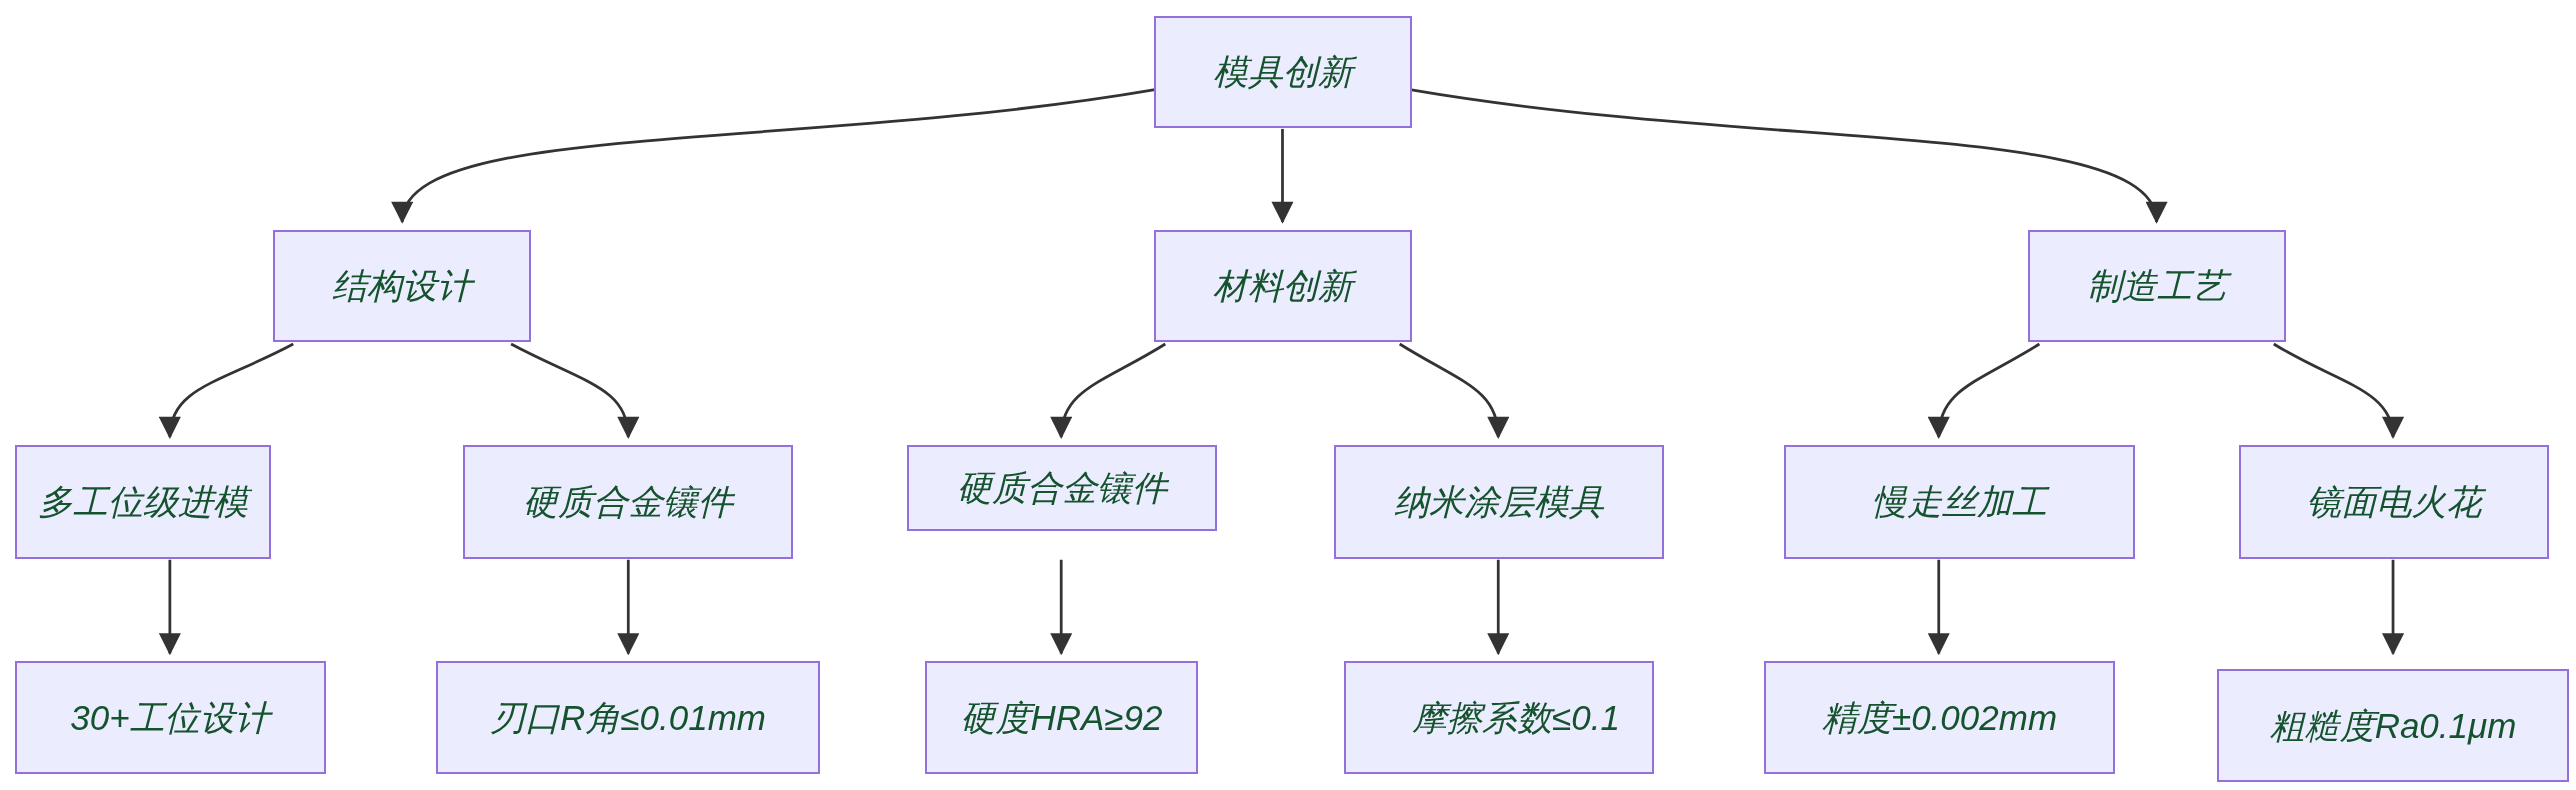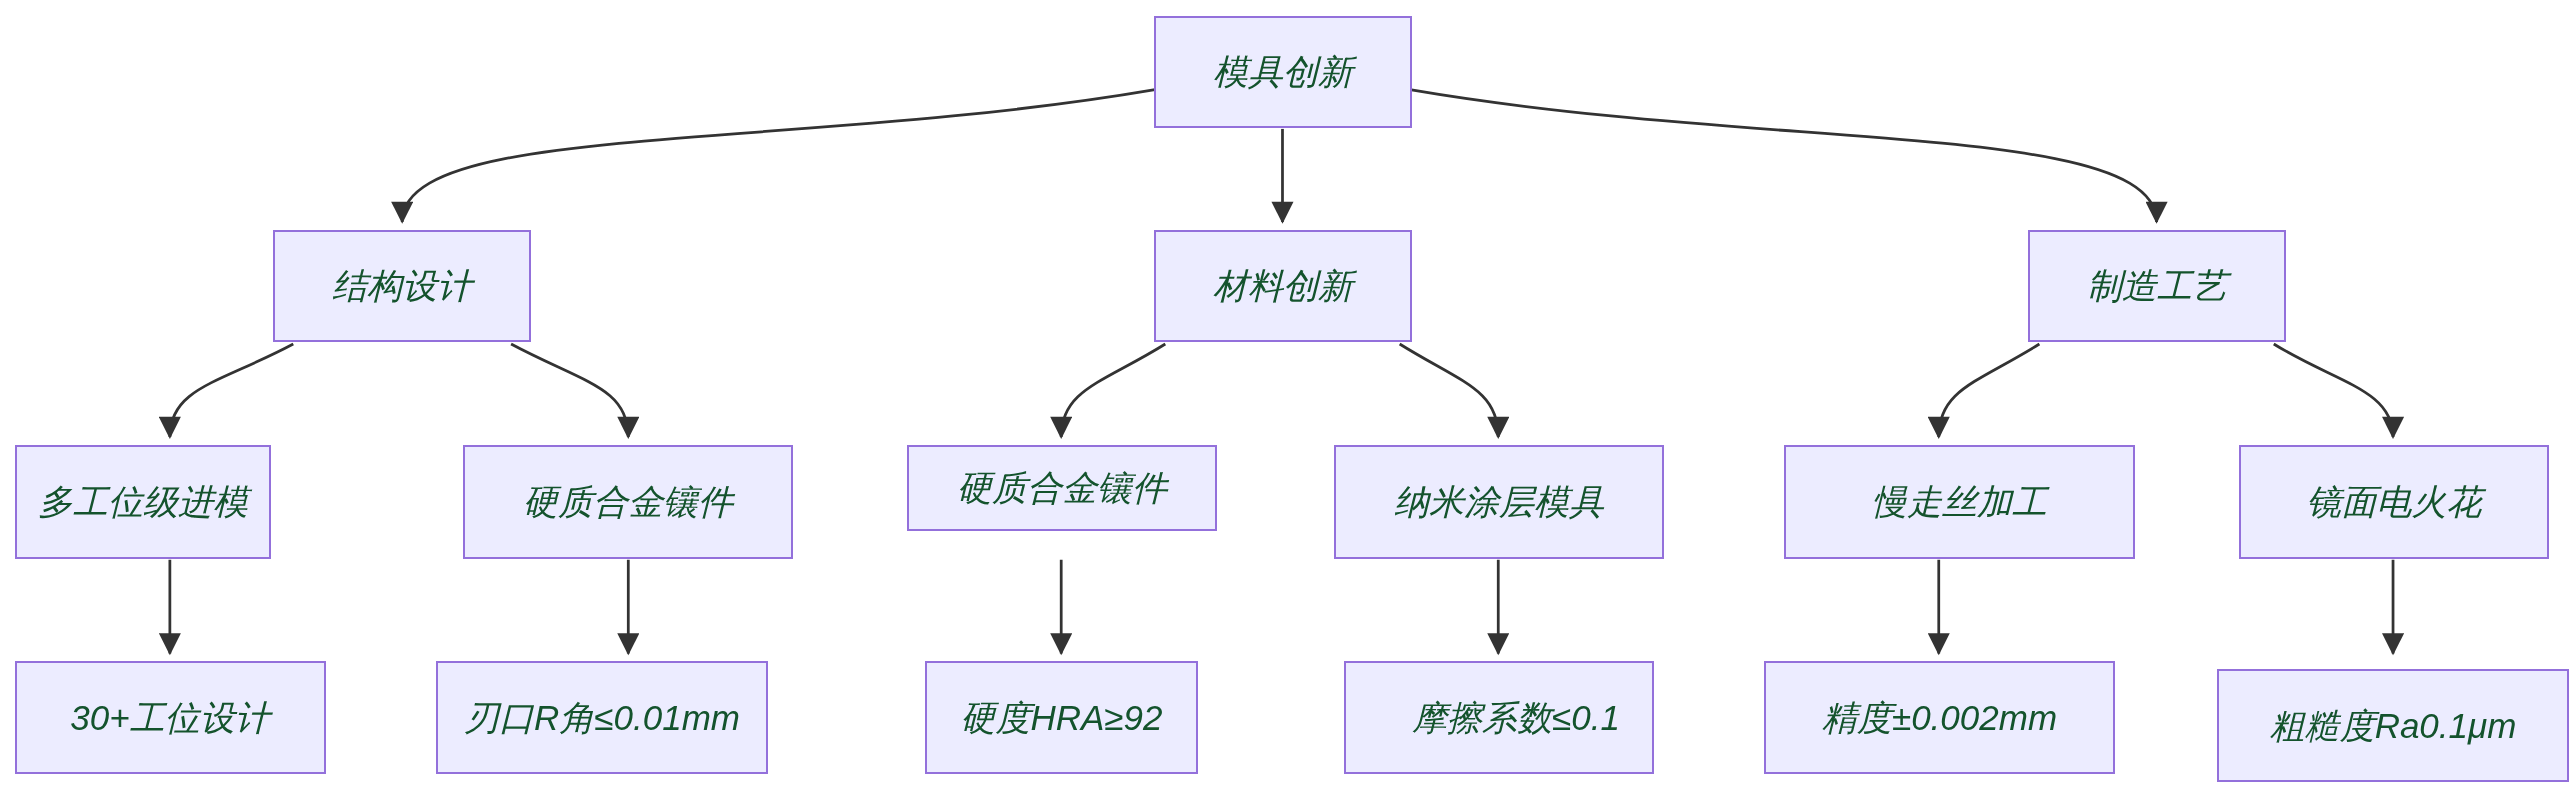--- a/index.html
+++ b/index.html
@@ -103,21 +103,21 @@
   <div class="node" style="left:1784px; top:445px; width:351px; height:114px;">
     <span>慢走丝加工</span>
   </div>
   <div class="node" style="left:2239px; top:445px; width:310px; height:114px;">
     <span>镜面电火花</span>
   </div>
 
   <div class="node" style="left:14.5px; top:661px; width:311px; height:113px;">
     <span>30+工位设计</span>
   </div>
-  <div class="node" style="left:436px; top:661px; width:332px; height:113px;">
+  <div class="node" style="left:436px; top:661px; width:384px; height:113px;">
     <span>刃口R角≤0.01mm</span>
   </div>
   <div class="node" style="left:925px; top:661px; width:273px; height:113px;">
     <span>硬度HRA≥92</span>
   </div>
   <div class="node" style="left:1344px; top:661px; width:310px; height:113px;padding-left:34px;">
     <span>摩擦系数≤0.1</span>
   </div>
   <div class="node" style="left:1764px; top:661px; width:351px; height:113px;">
     <span>精度±0.002mm</span>

